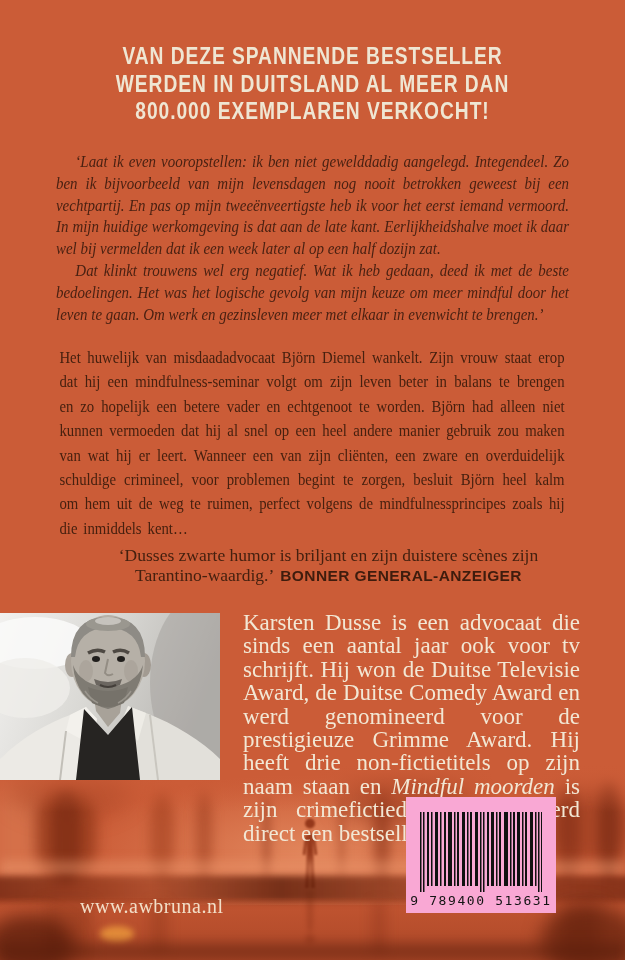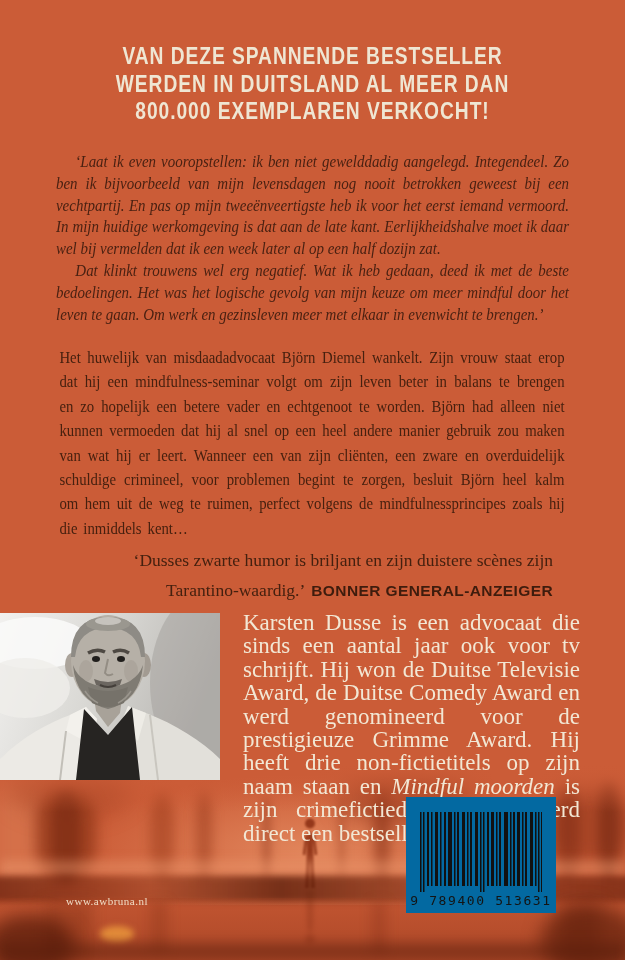--- a/index.html
+++ b/index.html
@@ -31,22 +31,22 @@
   
   .synopsis {
     position:absolute; top:346px; left:25px; width:574px;
     transform:scaleX(0.88);
     font-size:16.8px; line-height:24.4px;
     color:#46200F; text-align:justify; word-spacing:2.5px;
   }
 
   
   .review {
-    position:absolute; top:545px; left:72px; width:481px;
-    text-align:right; font-size:17.5px; line-height:30px; color:#44200F;
+    position:absolute; top:545px; left:88px; width:481px;
+    text-align:center; font-size:17.5px; line-height:20px; color:#44200F;
   }
   .review .source {
     font-family:"Liberation Sans", sans-serif; font-weight:bold;
     font-size:15.5px; letter-spacing:0.4px; margin-left:6px; color:#3E1C0D;
   }
 
   
   .photo {
     position:absolute; top:613px; left:0; width:220px; height:167px;
     overflow:hidden;
@@ -89,26 +89,26 @@
     position:absolute; left:294px; top:159px; transform:scaleY(-1);
     filter:blur(2.6px); opacity:0.32;
   }
   .forest .blend-top {
     left:0; top:0; width:625px; height:82px;
     background:linear-gradient(180deg, #CB5C37 0%, #CB5C37 42%, rgba(203,92,55,0) 100%);
   }
 
   
   .website {
-    position:absolute; left:66px; top:895px;
-    font-size:11px; letter-spacing:0.5px; color:#F2DFC8;
+    position:absolute; left:80px; top:895px;
+    font-size:20px; letter-spacing:0.5px; color:#F2DFC8;
   }
   .barcode {
     position:absolute; left:406px; top:797px; width:150px; height:116px;
-    background:#0369a1; box-sizing:border-box;
+    background:#f9a8d4; box-sizing:border-box;
     display:flex; flex-direction:column; align-items:center; justify-content:flex-end;
     padding-bottom:5px;
   }
   .barcode svg { width:122px; height:80px; margin-bottom:1px; }
   .barcode-number {
     font-family:"DejaVu Sans Mono", monospace; font-size:13px;
     letter-spacing:1.6px; color:#141414; white-space:nowrap;
   }
 </style>
 </head>

